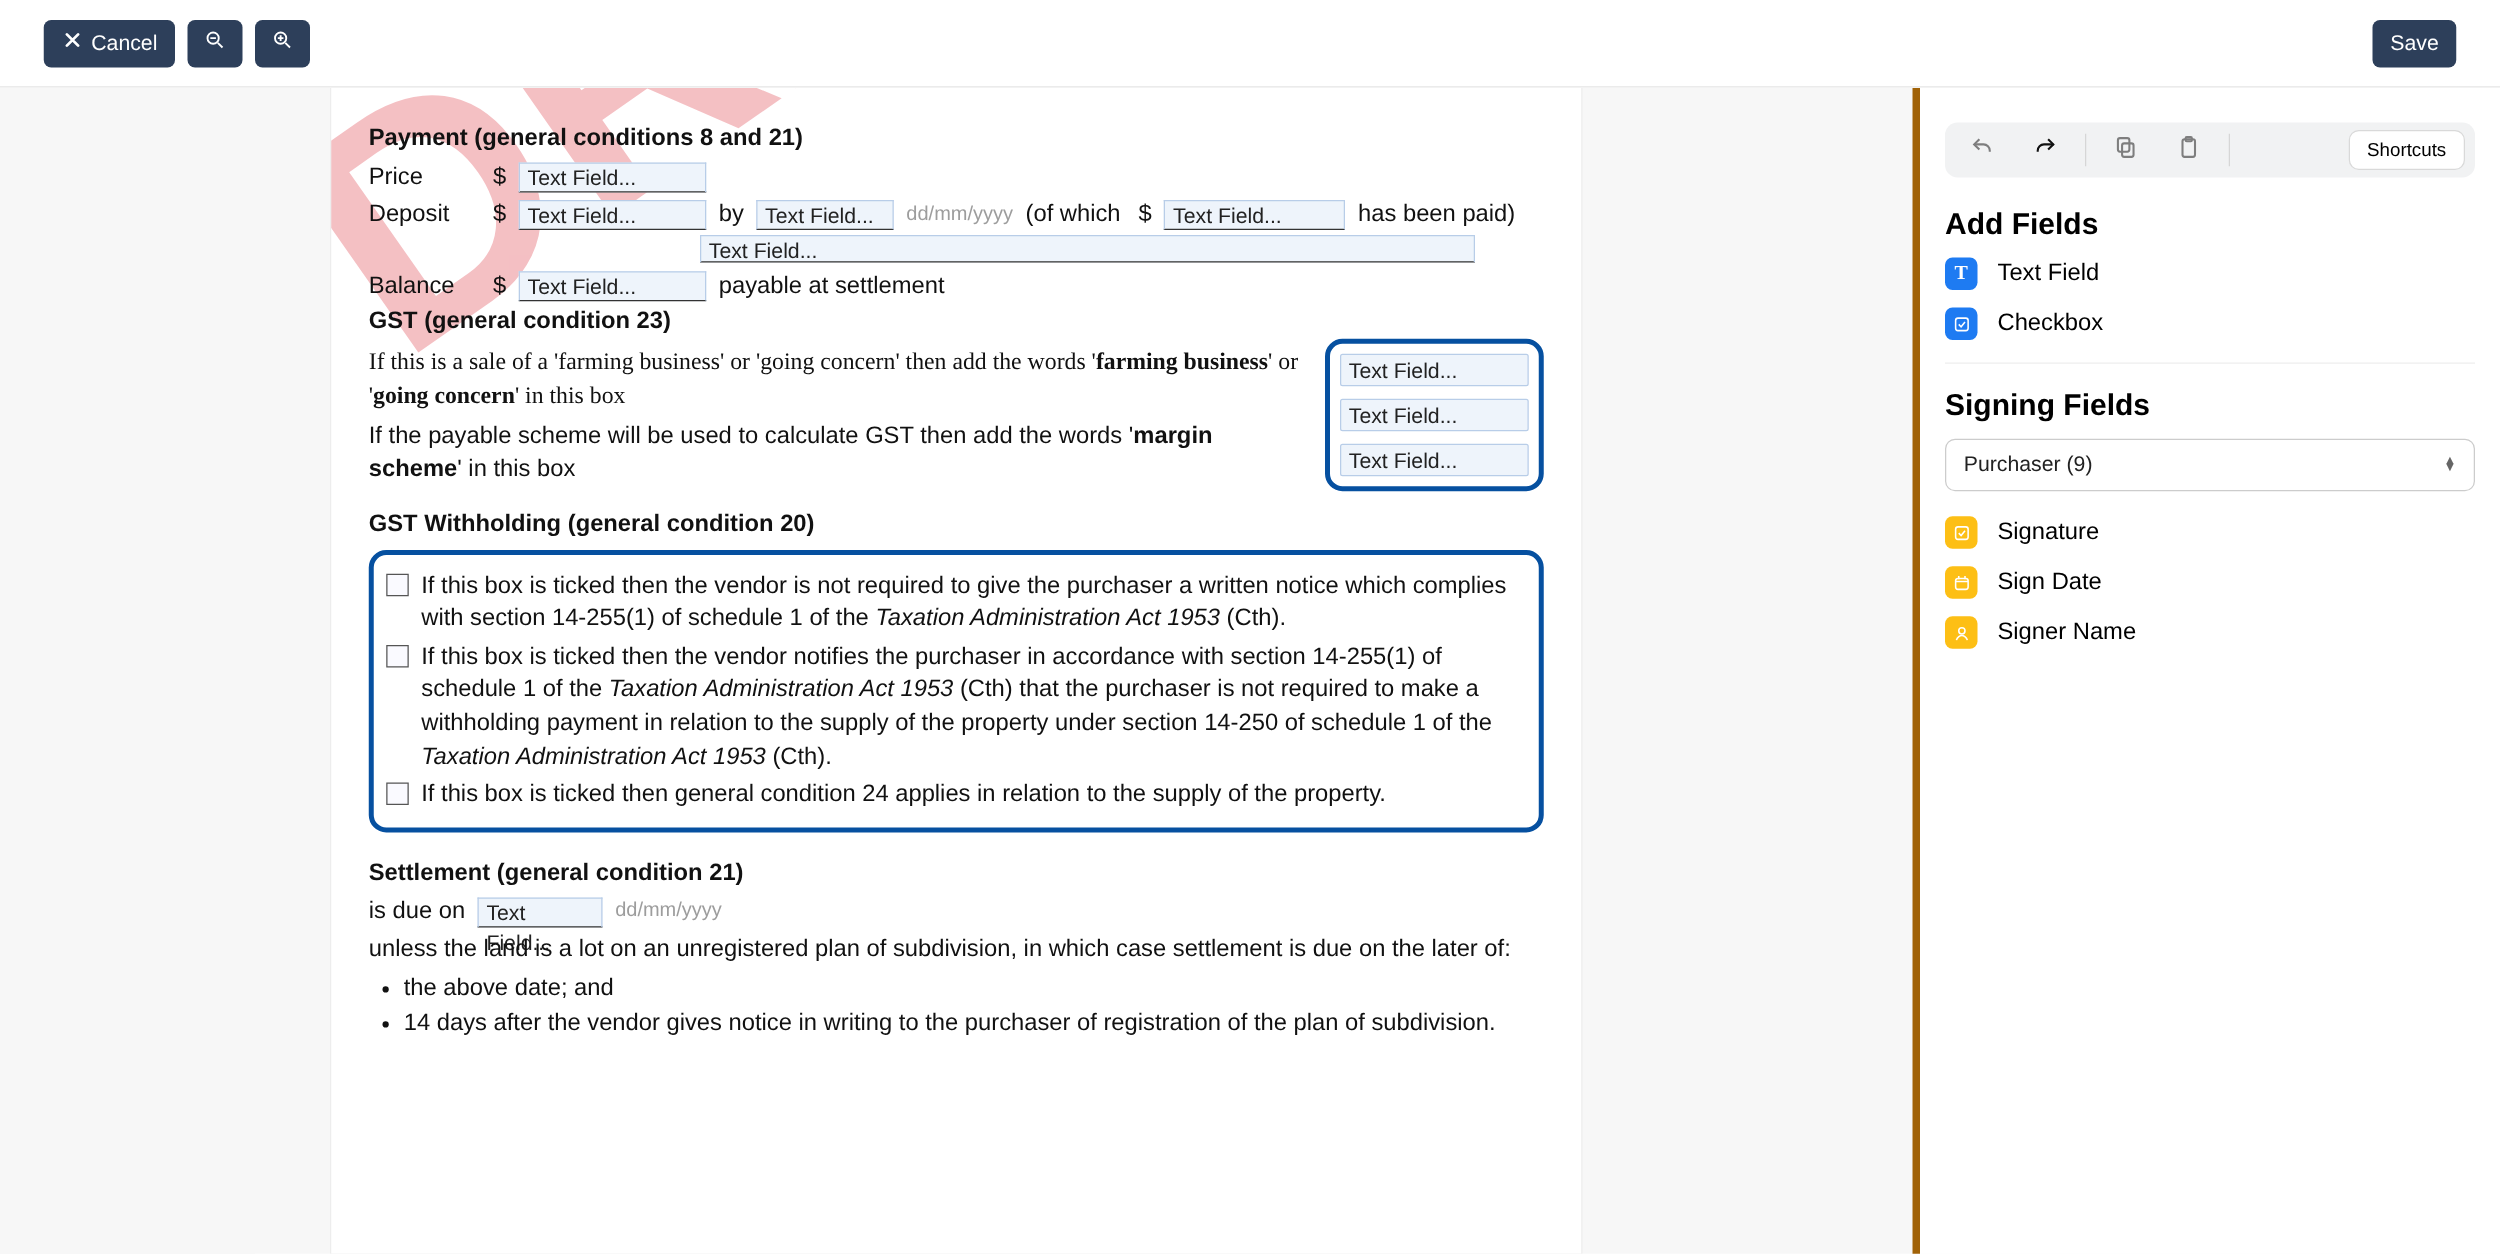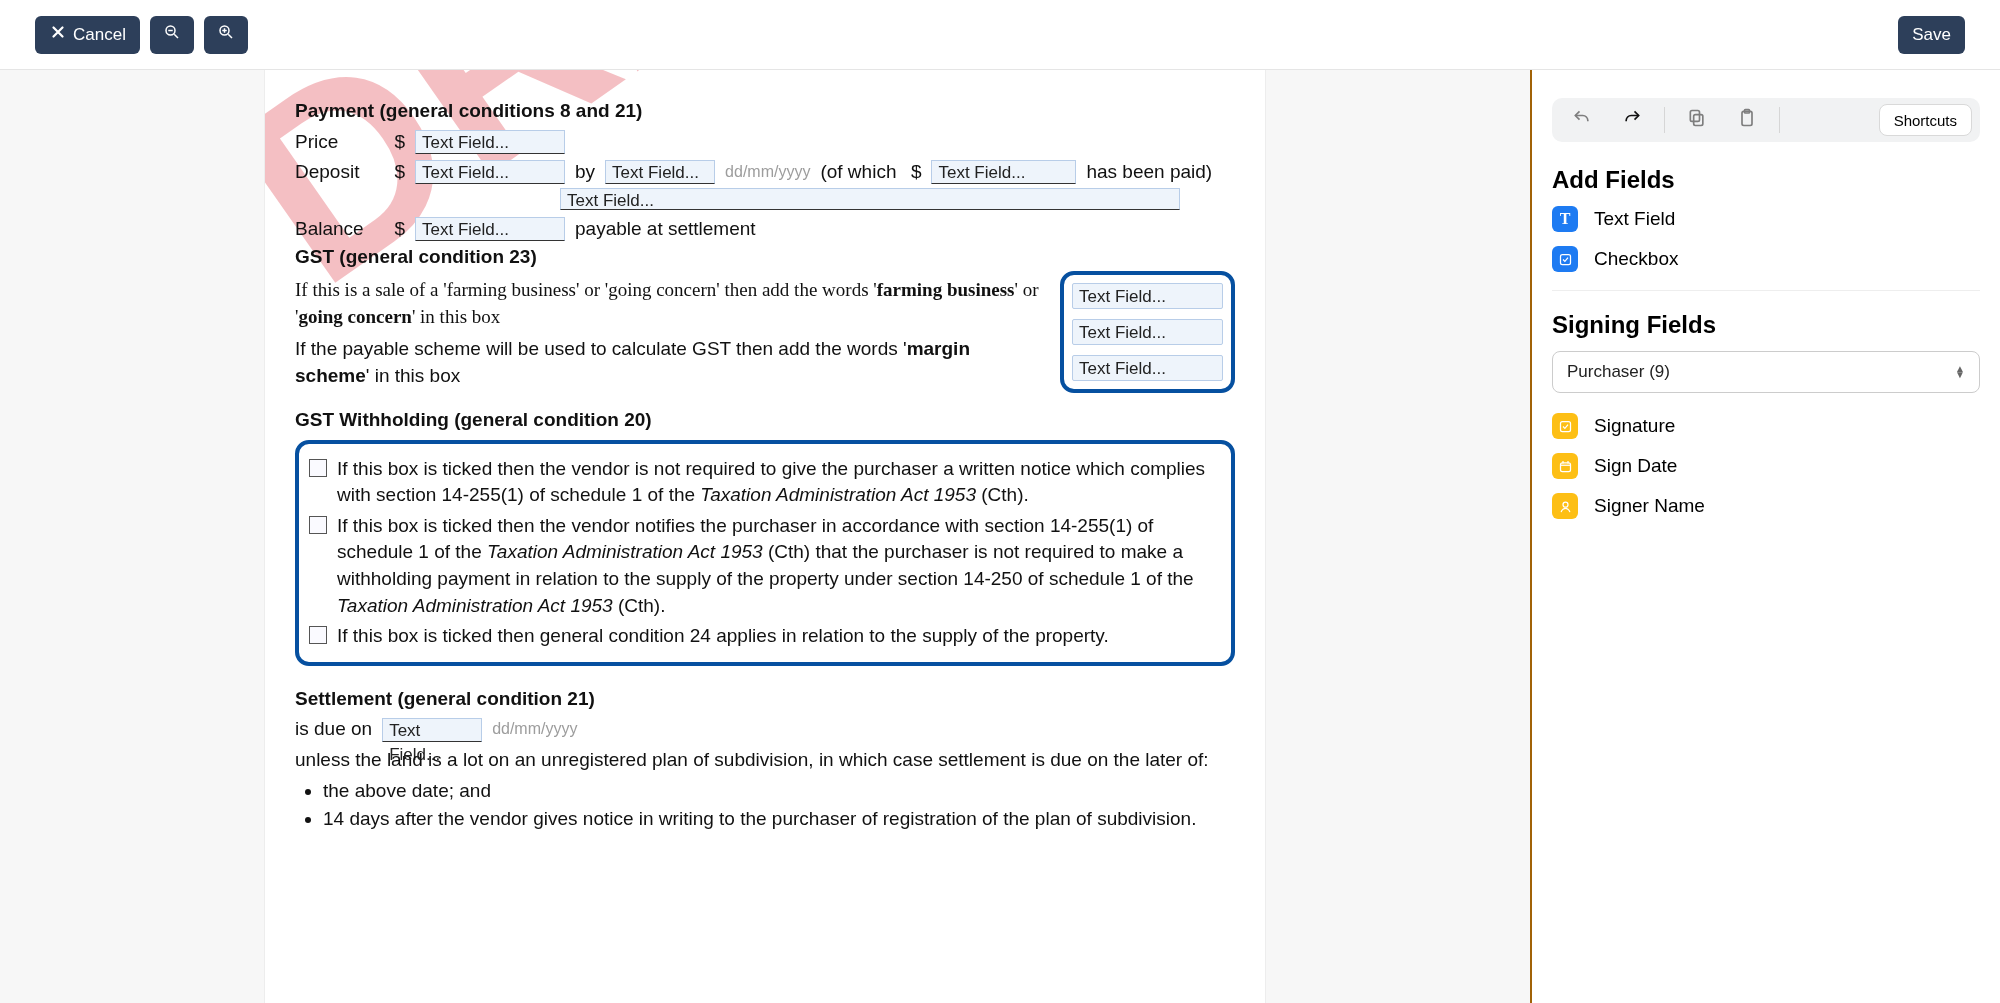--- a/index.html
+++ b/index.html
@@ -99,21 +99,21 @@
     margin-top:3px;
   }
   em.act { font-style:italic; }
   b { font-weight:700; }
 
   ul.bullets { margin:4px 0 0 28px; padding:0; }
   ul.bullets li { margin:2px 0; }
 
   
   .sidebar {
-    width:470px; background:#fff; border-left:2px solid #a16207;
+    width:470px; background:#fff; border-left:6px solid #a16207;
     padding:28px 20px 20px 20px; overflow:auto;
   }
   .mini-tb {
     background:#f1f2f3; border-radius:10px; height:44px;
     display:flex; align-items:center; padding:0 8px; gap:6px;
     margin-bottom:24px;
   }
   .mini-btn {
     width:44px; height:34px; border-radius:8px;
     display:flex; align-items:center; justify-content:center;

